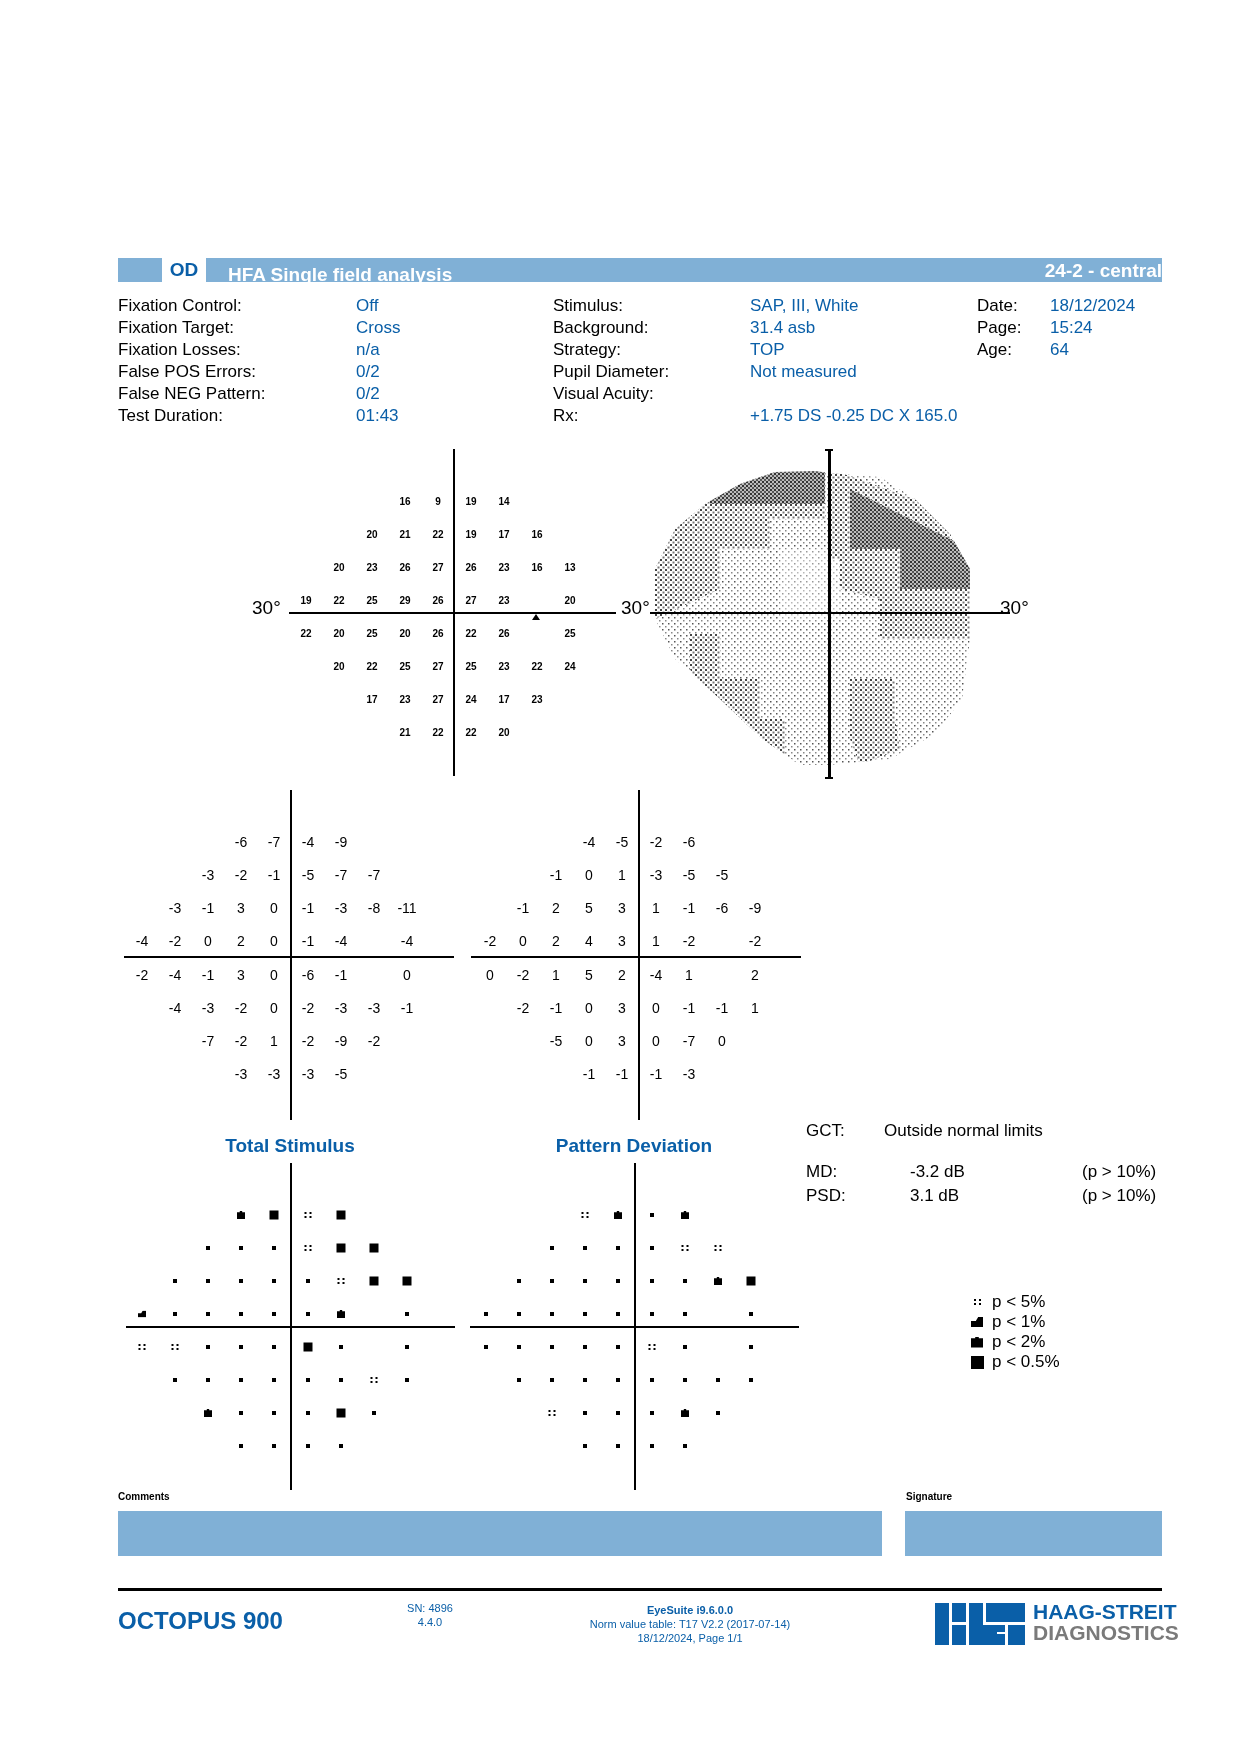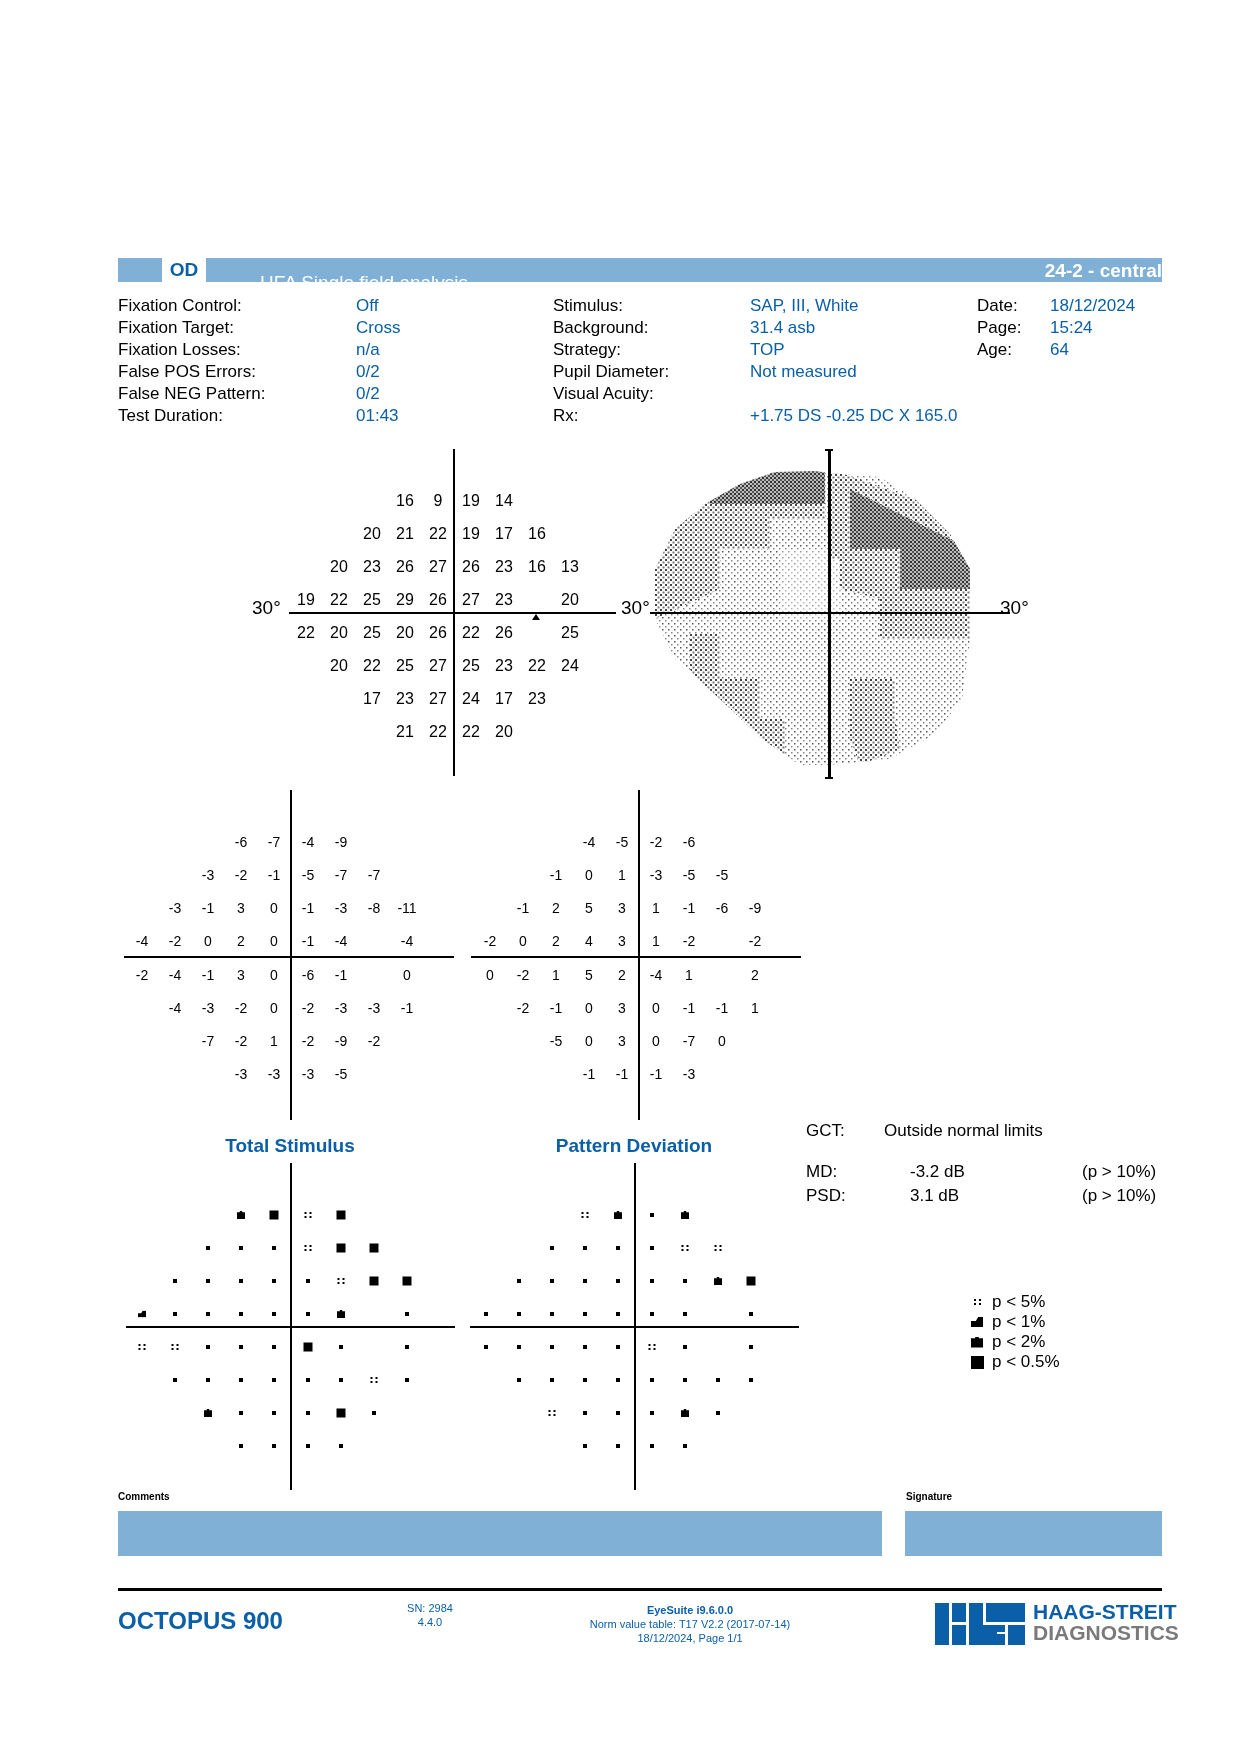--- a/index.html
+++ b/index.html
@@ -1,25 +1,25 @@
 <!DOCTYPE html>
 <html><head>
 <meta charset="utf-8">
 <style>
   html, body { margin:0; padding:0; background:#fff; }
   body { width:1240px; height:1752px; position:relative; overflow:hidden; font-family:"Liberation Sans", sans-serif; color:#000; }
   .abs { position:absolute; }
   .hdr-bar { position:absolute; left:118px; top:258px; width:1044px; height:24px; background:#80b0d6; }
   .hdr-od { position:absolute; left:162px; top:258px; width:44px; height:24px; background:#fff; color:#0a5fa8; font-weight:bold; font-size:19px; line-height:24px; text-align:center; }
-  .hdr-title { position:absolute; left:228px; top:270px; color:#fff; font-weight:normal; font-size:19px; line-height:26px;margin-left:32px; }
+  .hdr-title { position:absolute; left:228px; top:262px; color:#fff; font-weight:bold; font-size:19px; line-height:26px; }
   .hdr-right { position:absolute; right:78px; top:258px; color:#fff; font-weight:bold; font-size:19px; line-height:26px; }
   .info { position:absolute; font-size:17px; line-height:22px; white-space:nowrap; }
   .info .row { height:22px; }
   .blue { color:#0a5fa8; }
-  .num { position:absolute; font-size:16px; font-weight:normal; transform:translate(-50%,-50%); white-space:nowrap; }
+  .num { position:absolute; font-size:10px; font-weight:bold; transform:translate(-50%,-50%); white-space:nowrap; }
   .dev { position:absolute; font-size:14px; transform:translate(-50%,-50%); white-space:nowrap; }
   .line { position:absolute; background:#000; }
   .deg { position:absolute; font-size:19px; }
   .sec-title { position:absolute; color:#0a5fa8; font-weight:bold; font-size:19px; transform:translateX(-50%); white-space:nowrap; }
   .sym { position:absolute; transform:translate(-50%,-50%); }
   .sym.dot { width:4px; height:4px; background:#000; }
   .sym.sq { width:9px; height:9px; background:#000; }
   .sym.p5 { width:7px; height:6px; background:
       linear-gradient(#000,#000) 0 0/2px 2px no-repeat,
       linear-gradient(#000,#000) 5px 0/2px 2px no-repeat,
@@ -467,21 +467,21 @@
 </div>
 
 <div class="small-label" style="left:118px; top:1491px;">Comments</div>
 <div class="box" style="left:118px; top:1511px; width:764px; height:45px;"></div>
 <div class="small-label" style="left:906px; top:1491px;">Signature</div>
 <div class="box" style="left:905px; top:1511px; width:257px; height:45px;"></div>
 
 <div class="foot-line"></div>
 <div class="octo">OCTOPUS 900</div>
 <div class="foot-small" style="left:380px; top:1601px; width:100px;">
-  <div>SN: 2984</div>
+  <div>SN: 4896</div>
   <div>4.4.0</div>
 </div>
 <div class="foot-small" style="left:560px; top:1603px; width:260px;">
   <div style="font-weight:bold;">EyeSuite i9.6.0.0</div>
   <div>Norm value table: T17 V2.2 (2017-07-14)</div>
   <div>18/12/2024, Page 1/1</div>
 </div>
 <svg class="abs" style="left:935px; top:1603px;" width="90" height="42" viewBox="0 0 90 42">
   <rect width="90" height="42" fill="#0a5fa8"></rect>
   <rect x="14" y="0" width="3" height="42" fill="#fff"></rect>

